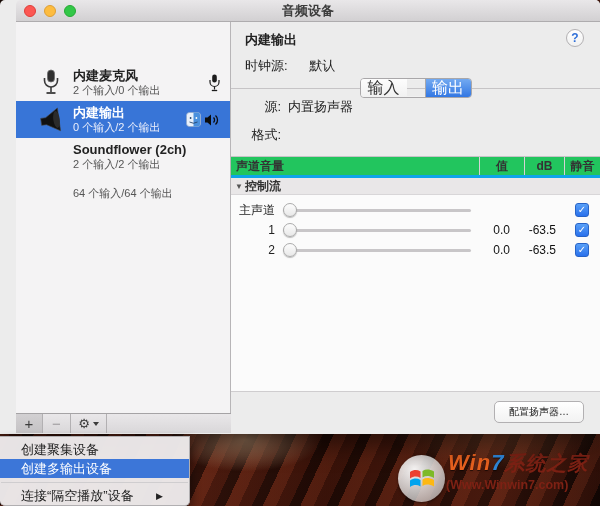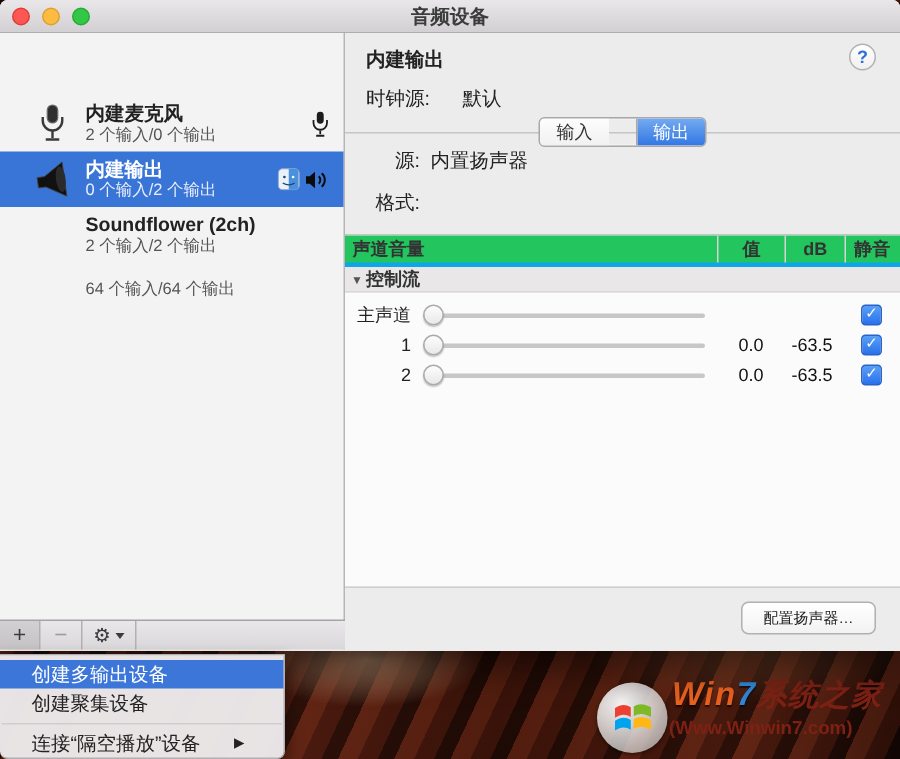--- a/index.html
+++ b/index.html
@@ -25,21 +25,21 @@
     box-shadow:0 1px 3px rgba(0,0,0,.5); display:flex; align-items:center; justify-content:center; }
   .wm-text1 { position:absolute; left:52px; top:0px; font-size:22px; font-weight:bold; font-style:italic; letter-spacing:1px; white-space:nowrap; }
   .wm-win { color:#e8611f; text-shadow:0 1px 1px rgba(0,0,0,.6); }
   .wm-seven { color:#2f86d8; text-shadow:0 1px 1px rgba(0,0,0,.6); }
   .wm-suffix { color:#7d2114; font-size:20px; }
   .wm-text2 { position:absolute; left:50px; top:28px; font-size:12.5px; font-weight:bold; color:#7d2114; white-space:nowrap;text-align:center; }
 
   
   .window { position:absolute; left:0; top:0; width:600px; height:434px;
     border-radius:5px 5px 0 0; box-shadow:0 10px 24px rgba(0,0,0,.55);
-    background:#ececec; overflow:visible; }
+    background:#ececec; overflow:visible;padding-left:16px; }
   .titlebar { height:22px; border-radius:5px 5px 0 0;
     background:linear-gradient(#e9e7e9,#d2d0d2); border-bottom:1px solid #aeacae;
     position:relative; display:flex; align-items:center; justify-content:center; }
   .title { font-size:13px; font-weight:bold; color:#3c3c3c; }
   .lights { position:absolute; left:8px; top:5px; display:flex; gap:8px; }
   .light { width:12px; height:12px; border-radius:50%; }
   .light.red { background:#fc5753; border:1px solid #df3e39; }
   .light.yellow { background:#fdbc40; border:1px solid #de9f34; }
   .light.green { background:#33c748; border:1px solid #27aa35; }
 
@@ -76,21 +76,21 @@
   .clock-row { margin-top:8px; font-size:13px; color:#222; }
   .clock-label { display:inline-block; }
   .clock-value { display:inline-block; margin-left:18px; }
   .help-btn { position:absolute; right:16px; top:7px; width:18px; height:18px; border-radius:50%;
     background:linear-gradient(#ffffff,#f0f0f0); border:1px solid #b3b1b3; color:#2f6fd8;
     font-size:12px; font-weight:bold; display:flex; align-items:center; justify-content:center; }
 
   .tabs { position:absolute; top:56px; left:50%; transform:translateX(-50%); display:flex; z-index:5;
     border:1px solid #a9a7a9; border-radius:4px; overflow:hidden; height:20px;
     box-shadow:0 0 0 1px rgba(255,255,255,.25) inset; }
-  .tab { width:46px; font-size:12px; display:flex; align-items:center; justify-content:center;
+  .tab { width:46px; font-size:16px; display:flex; align-items:center; justify-content:center;
     background:linear-gradient(#fdfdfd,#f1f1f1); color:#333;font-family:Liberation Serif, serif; }
   .tab + .tab { border-left:1px solid #a9a7a9;margin-left:18px; }
   .tab.active { background:linear-gradient(#73aaf1,#3277e3); color:#fff; }
 
   .mid-sec { height:68px; border-bottom:1px solid #c6c4c6; padding-top:9px; font-size:13px; color:#222; }
   .field-row { display:flex; align-items:center; margin-bottom:10px; }
   .field-label { width:50px; text-align:right; flex:none; }
   .field-value { margin-left:7px; }
   .format-select { margin-left:7px; width:178px; height:21px; background:#fff; border:1px solid #b2b0b2;
     border-radius:4px; display:flex; align-items:center; overflow:hidden; }
@@ -340,22 +340,22 @@
 
         <div class="bottom-sec">
           <div class="config-btn">配置扬声器…</div>
         </div>
 
       </div>
     </div>
   </div>
 
   <div class="context-menu">
+    <div class="menu-item">创建聚集设备</div>
     <div class="menu-item highlight">创建多输出设备</div>
-    <div class="menu-item">创建聚集设备</div>
     <div class="menu-sep"></div>
     <div class="menu-item">
       <span>连接“隔空播放”设备</span>
       <span class="submenu-arrow">▶</span>
     </div>
   </div>
 
 </div>
 
 </body></html>

